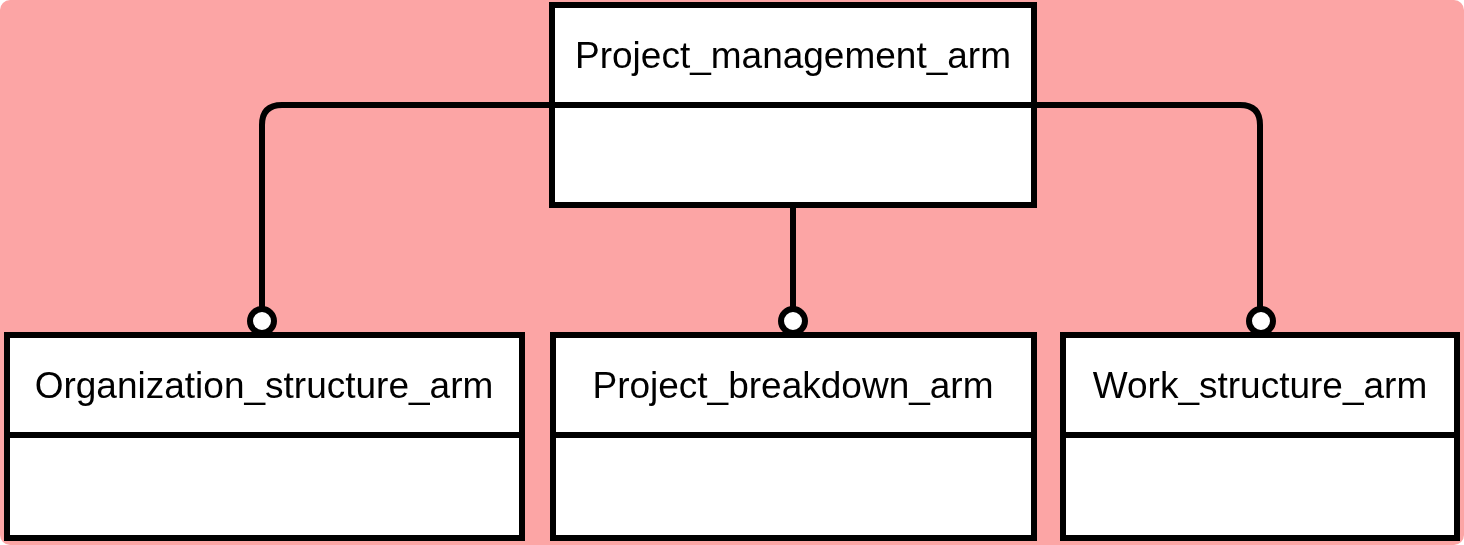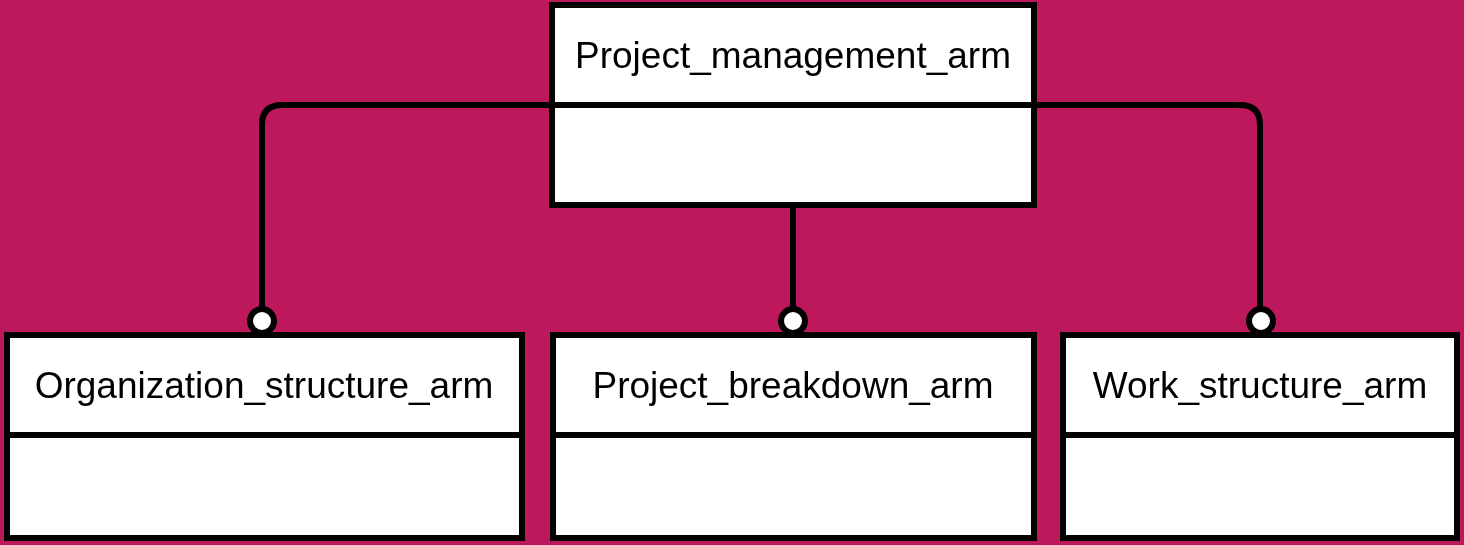--- a/index.html
+++ b/index.html
@@ -8,22 +8,23 @@
     padding: 0;
     background: #ffffff;
   }
   body {
     font-family: "Liberation Sans", sans-serif;
   }
   #diagram-root {
     position: relative;
     width: 1464px;
     height: 545px;
-    background: #be185d;
+    background: #fca5a5;
     overflow: hidden;
+    border-radius: 10px;
   }
   #diagram-svg {
     display: block;
     width: 1464px;
     height: 545px;
   }
   .uml-box-rect {
     fill: #ffffff;
     stroke: #000000;
     stroke-width: 6;

